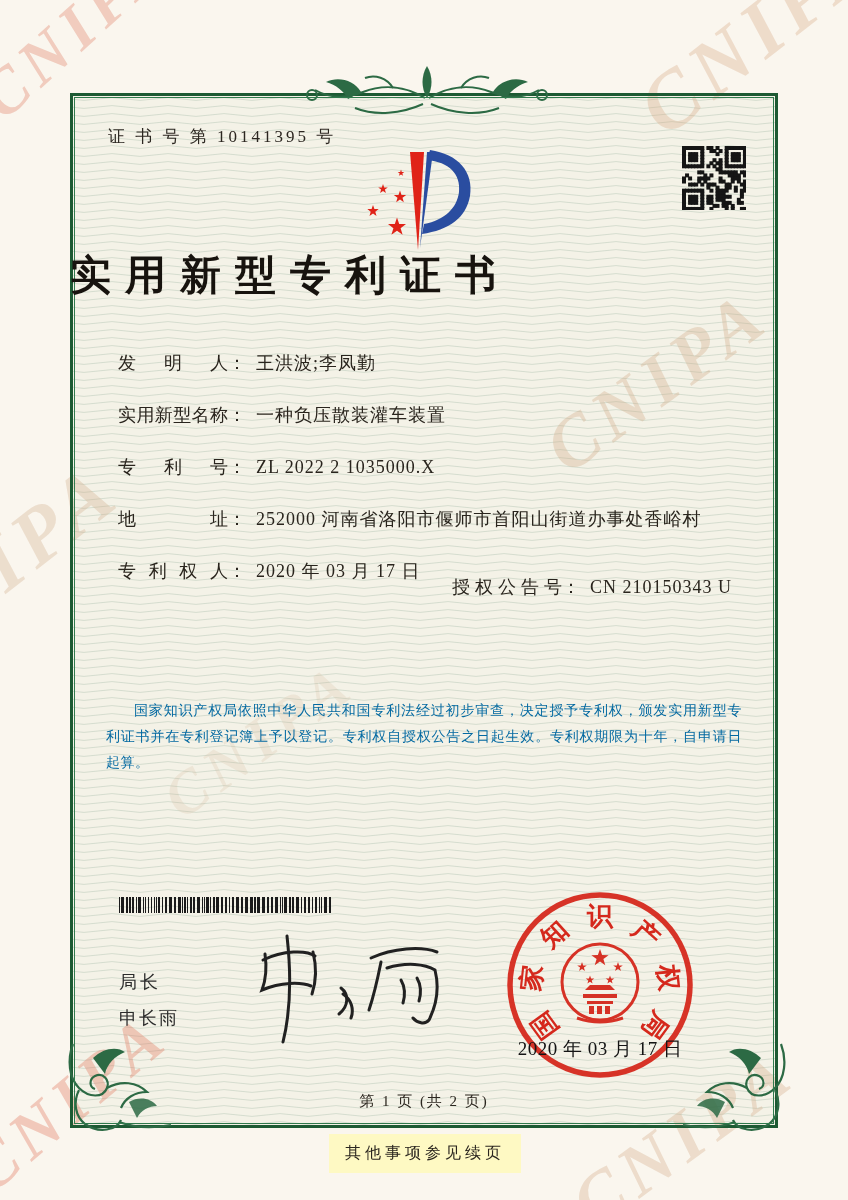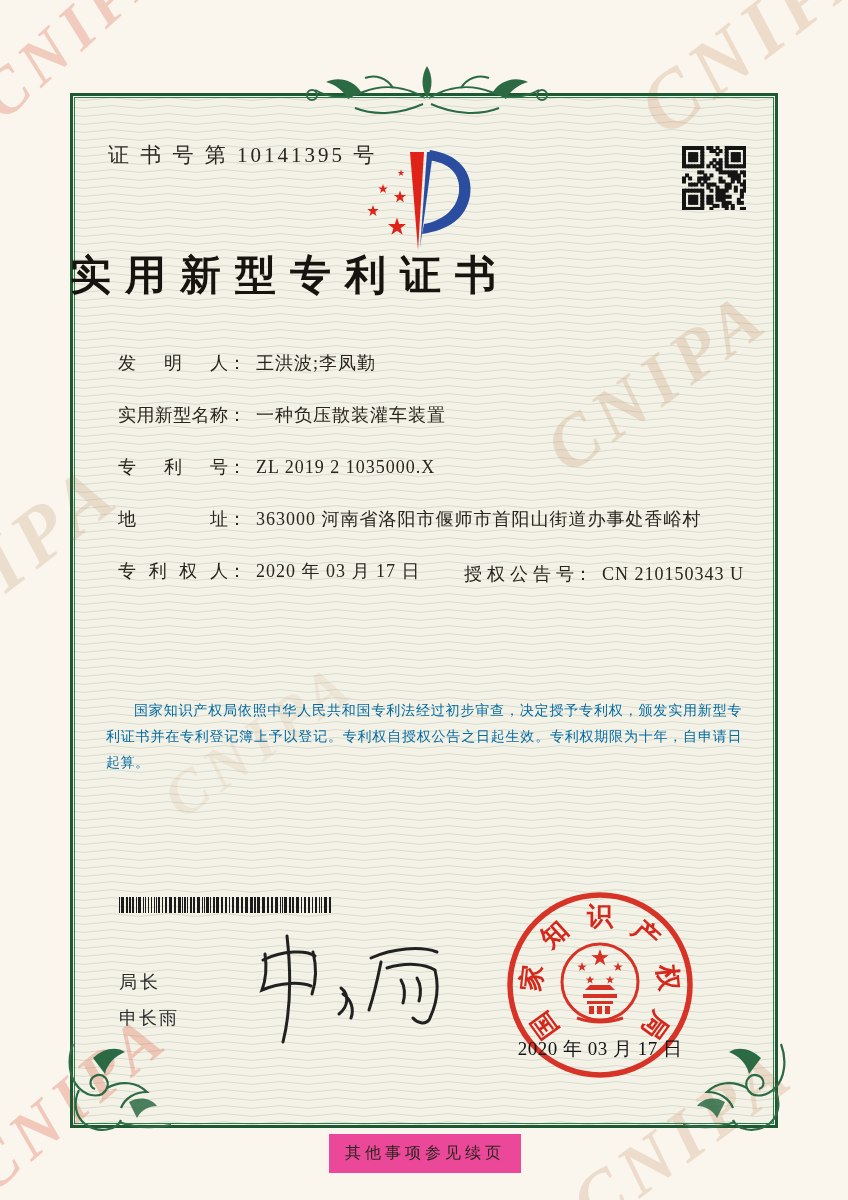--- a/index.html
+++ b/index.html
@@ -11,45 +11,45 @@
   
   .inner-bg{position:absolute;left:70px;top:93px;width:708px;height:1035px;background:#f4f2e7;z-index:0;}
   .inner-bg svg{position:absolute;left:0;top:0;}
   
   .frame{position:absolute;left:70px;top:93px;width:708px;height:1035px;box-sizing:border-box;
          border:3px solid #1d5a33;z-index:2;pointer-events:none;}
   .frame:after{content:"";position:absolute;inset:1px;border:1px solid #2f7a4c;}
   .orn{position:absolute;overflow:visible;}
   
   .content{position:absolute;inset:0;z-index:3;}
-  .cert-no{position:absolute;left:108px;top:141px;font-size:21px;letter-spacing:3px;color:#2b2620;}
+  .cert-no{position:absolute;left:108px;top:125px;font-size:17px;letter-spacing:3px;color:#2b2620;}
   .logo{position:absolute;left:352px;top:138px;}
   .qr{position:absolute;left:682px;top:146px;}
   .title{position:absolute;left:70px;top:248px;width:720px;text-align:left;font-size:41px;
          font-weight:bold;letter-spacing:14px;color:#17130e;}
   .fields{position:absolute;left:118px;top:352px;width:626px;font-size:18px;}
   .frow{margin-bottom:30px;line-height:22px;position:relative;}
   .flabel{display:inline-block;width:110px;text-align:justify;text-align-last:justify;vertical-align:top;}
   .fvalue{margin-left:10px;letter-spacing:1px;}
-  .grant2{position:absolute;left:334px;top:3px;margin-left:12px;}
+  .grant2{position:absolute;left:334px;top:16px;}
   .paras{position:absolute;left:106px;top:698px;width:636px;font-size:14px;line-height:26px;
          text-align:justify;color:#0369a1;letter-spacing:0.5px;}
   .paras p{margin:0;text-indent:2em;}
   .barcode{position:absolute;left:119px;top:897px;width:217px;height:16px;font-size:0;}
   .barcode i{display:inline-block;height:100%;background:#1b1b1b;}
   .sans{font-family:Liberation Mono, monospace;}
   .sig-title{position:absolute;left:119px;top:970px;font-size:18px;letter-spacing:3px;color:#2b2b2b;}
   .sig-name{position:absolute;left:119px;top:1006px;font-size:18px;letter-spacing:2px;color:#2b2b2b;}
   .signature{position:absolute;left:225px;top:930px;}
   .seal{position:absolute;left:503px;top:888px;}
   .seal-date{position:absolute;left:503px;top:1036px;width:194px;text-align:center;font-size:19px;
              color:#141414;letter-spacing:0.5px;}
   .page-info{position:absolute;left:70px;top:1092px;width:708px;text-align:center;font-size:15px;
              letter-spacing:2px;color:#2b261f;}
-  .cont-note{position:absolute;left:329px;top:1134px;background:#ec4899;padding:9px 16px;
+  .cont-note{position:absolute;left:329px;top:1134px;background:#fef9c3;padding:9px 16px;
              font-size:16px;letter-spacing:4px;color:#2b261f;}
 </style>
 </head>
 <body>
 
 <div class="page">
 
   <span class="wm" style="left:-40px;top:-8px;font-size:64px;color:rgba(224,122,96,0.34);transform:rotate(-42deg);">CNIPA</span>
   <span class="wm" style="left:620px;top:-14px;font-size:80px;color:rgba(214,164,128,0.32);transform:rotate(-38deg);">CNIPA</span>
   <span class="wm" style="left:530px;top:340px;font-size:72px;color:rgba(209,170,136,0.34);transform:rotate(-36deg);">CNIPA</span>
@@ -457,24 +457,24 @@
     <div class="title">实用新型专利证书</div>
 
     <div class="fields">
       <div class="frow">
         <span class="flabel">发明人</span><span>：</span><span class="fvalue">王洪波;李凤勤</span>
       </div>
       <div class="frow">
         <span class="flabel">实用新型名称</span><span>：</span><span class="fvalue">一种负压散装灌车装置</span>
       </div>
       <div class="frow">
-        <span class="flabel">专利号</span><span>：</span><span class="fvalue">ZL 2019 2 1035000.X</span>
+        <span class="flabel">专利号</span><span>：</span><span class="fvalue">ZL 2022 2 1035000.X</span>
       </div>
       <div class="frow">
-        <span class="flabel">地址</span><span>：</span><span class="fvalue">363000 河南省洛阳市偃师市首阳山街道办事处香峪村</span>
+        <span class="flabel">地址</span><span>：</span><span class="fvalue">252000 河南省洛阳市偃师市首阳山街道办事处香峪村</span>
       </div>
       <div class="frow">
         <span class="flabel">专利权人</span><span>：</span><span class="fvalue">2020 年 03 月 17 日</span>
         <span class="grant2">
           <span class="flabel">授权公告号</span><span>：</span><span class="fvalue">CN 210150343 U</span>
         </span>
       </div>
     </div>
 
     <div class="paras">
@@ -526,15 +526,16 @@
           <text transform="translate(97,97) rotate(-84) translate(0,-66)" text-anchor="middle" dominant-baseline="middle" font-size="26" font-weight="bold" fill="#d5281c">家</text>
           <text transform="translate(97,97) rotate(-42) translate(0,-66)" text-anchor="middle" dominant-baseline="middle" font-size="26" font-weight="bold" fill="#d5281c">知</text>
           <text transform="translate(97,97) rotate(0) translate(0,-66)" text-anchor="middle" dominant-baseline="middle" font-size="26" font-weight="bold" fill="#d5281c">识</text>
           <text transform="translate(97,97) rotate(42) translate(0,-66)" text-anchor="middle" dominant-baseline="middle" font-size="26" font-weight="bold" fill="#d5281c">产</text>
           <text transform="translate(97,97) rotate(84) translate(0,-66)" text-anchor="middle" dominant-baseline="middle" font-size="26" font-weight="bold" fill="#d5281c">权</text>
           <text transform="translate(97,97) rotate(126) translate(0,-66)" text-anchor="middle" dominant-baseline="middle" font-size="26" font-weight="bold" fill="#d5281c">局</text>
         </g>
     </svg>
     <div class="seal-date">2020 年 03 月 17 日</div>
 
+    <div class="page-info">第 1 页 (共 2 页)</div>
     <div class="cont-note">其他事项参见续页</div>
   </div>
 </div>
 
 </body></html>

